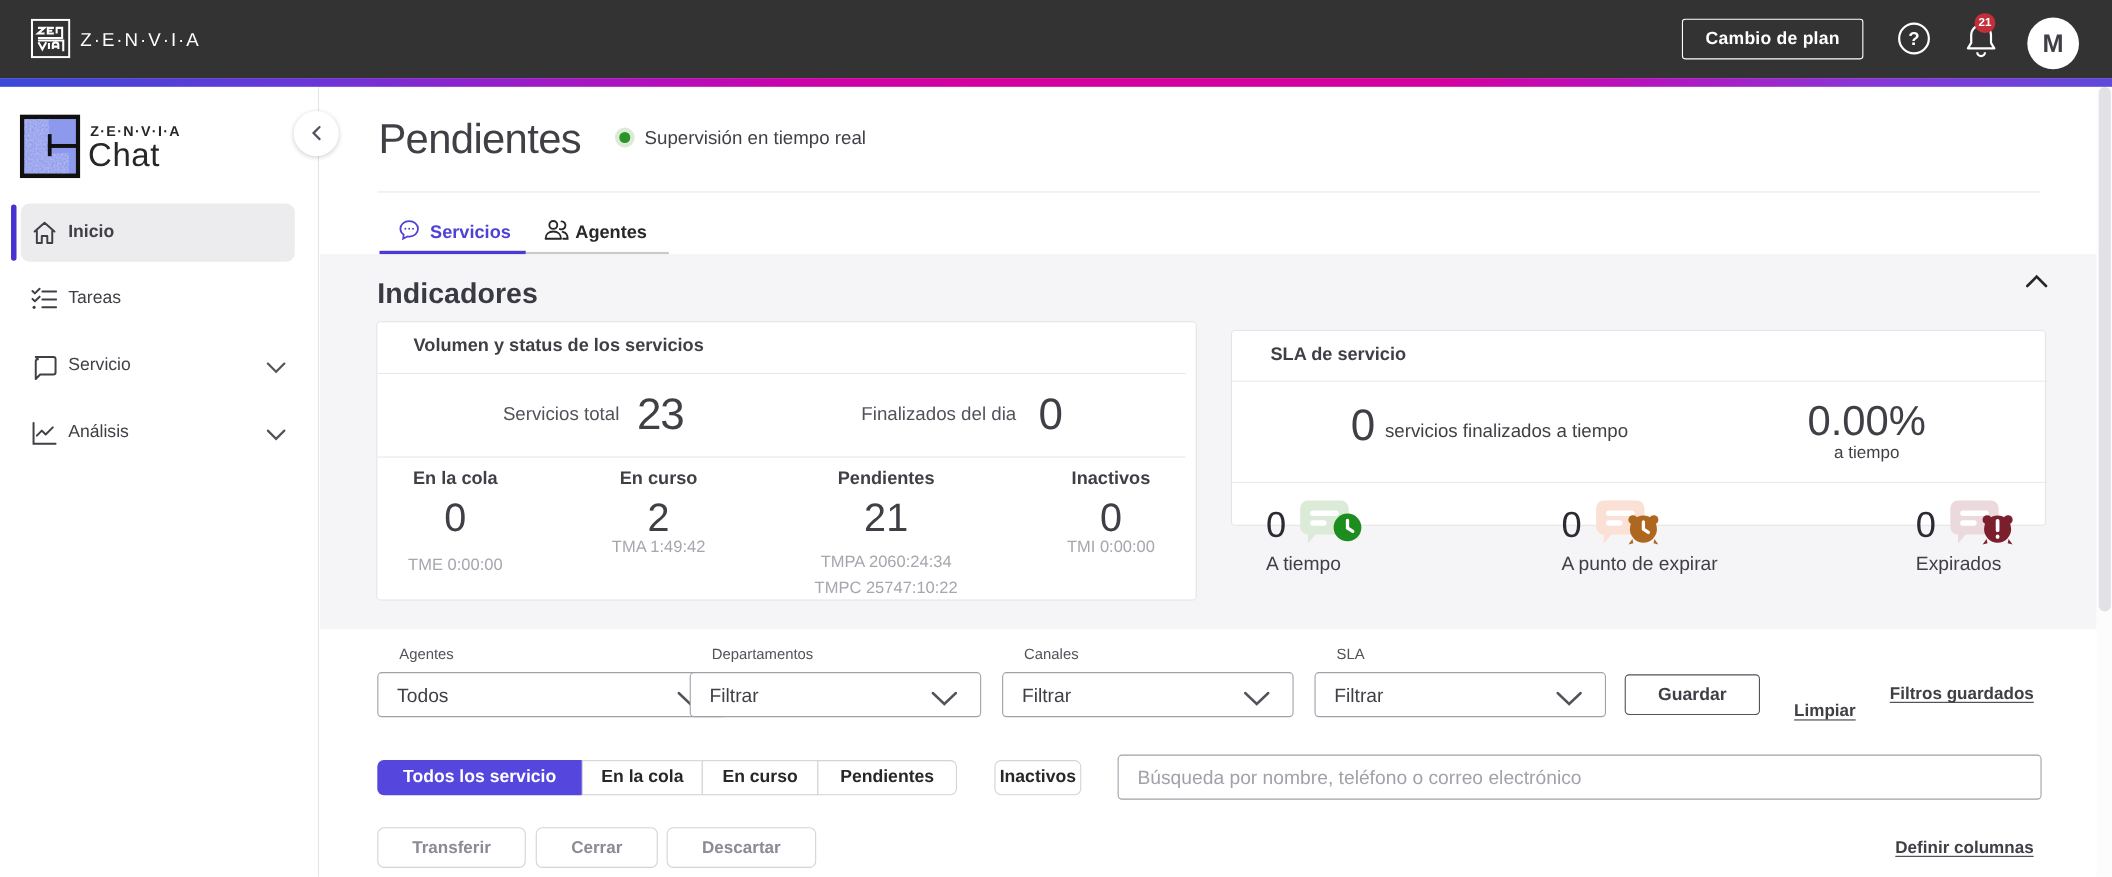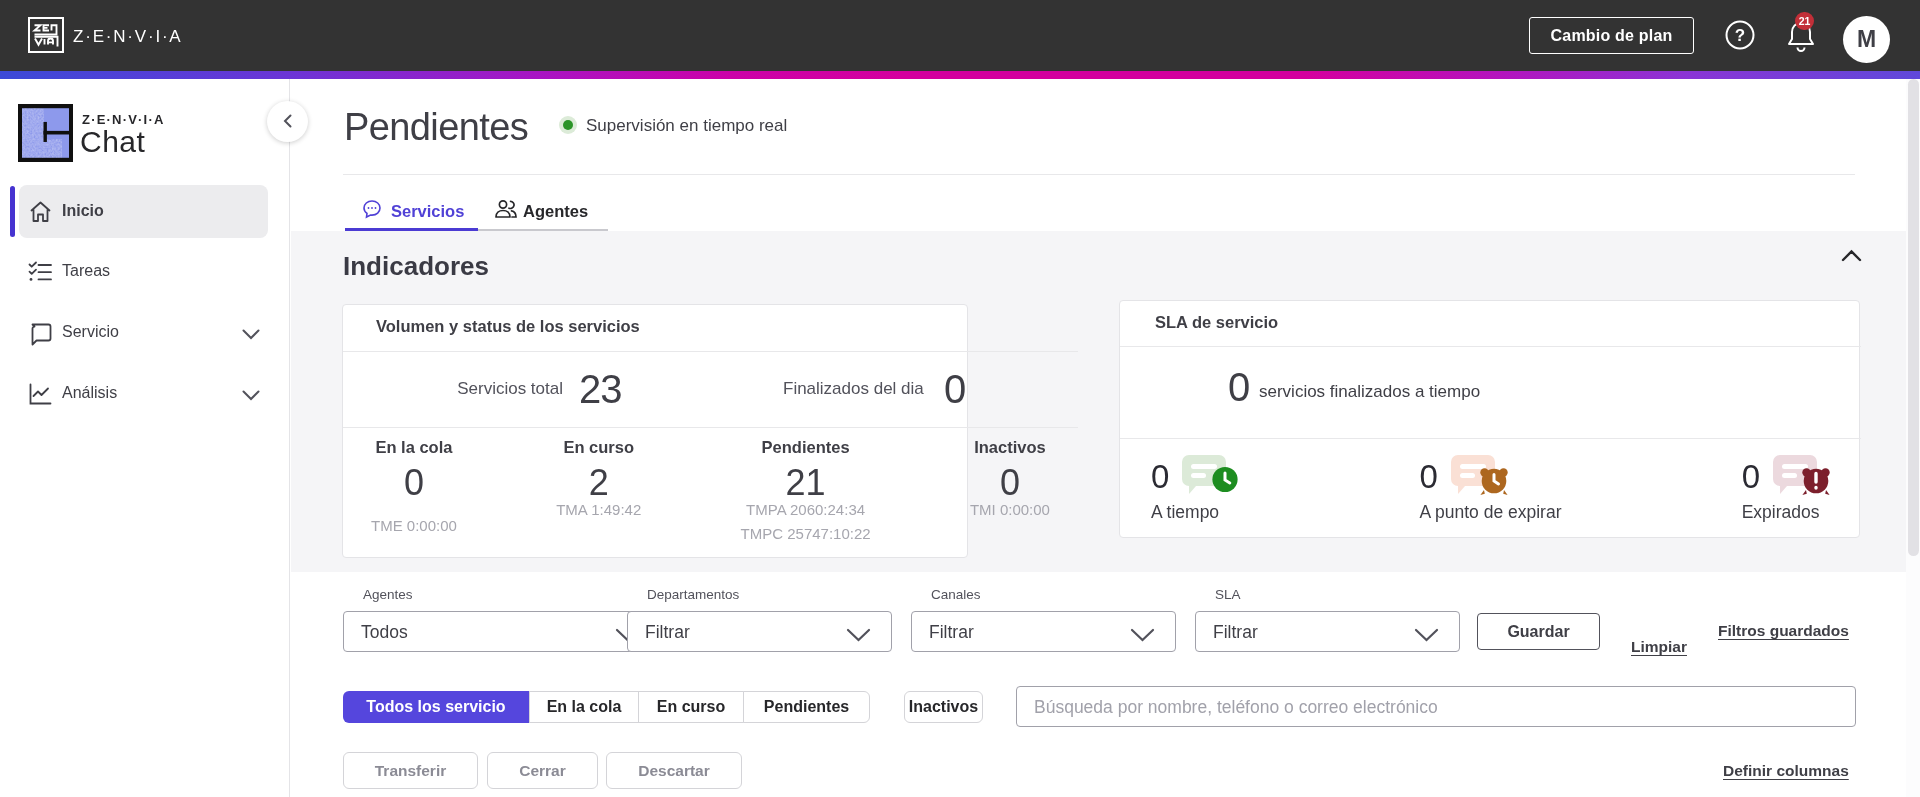--- a/index.html
+++ b/index.html
@@ -158,21 +158,21 @@
   </g>
 </svg>
 <div class="tab-text" style="left:523px;color:#27272a">Agentes</div>
 <div class="abs" style="left:345px;top:228px;width:133px;height:3px;background:#4b3bd3"></div>
 <div class="abs" style="left:478px;top:229px;width:130px;height:2px;background:#c9c9ce"></div>
 <div class="abs" style="left:343px;top:251px;font-size:26px;font-weight:bold;color:#3a3a44">Indicadores</div>
 <svg class="abs" style="left:1841px;top:249px" width="21" height="13" viewBox="0 0 21 13">
   <path d="M2,11 L10.5,2.5 L19,11" fill="none" stroke="#27272a" stroke-width="2.4" stroke-linecap="round"></path>
 </svg>
 
-<div class="card" style="left:342px;top:304px;width:626px;height:254px">
+<div class="card" style="left:342px;top:292px;width:746px;height:254px">
   <div class="card-title">Volumen y status de los servicios</div>
   <div class="divider" style="left:0;top:46px;width:735px"></div>
   <div class="abs" style="left:107px;top:74px;width:113px;font-size:17px;color:#52525b;text-align:right">Servicios total</div>
   <div class="abs" style="left:236px;top:64px;font-size:40px;line-height:40px;color:#3f3f46;letter-spacing:-1px">23</div>
   <div class="abs" style="left:440px;top:74px;font-size:17px;color:#52525b">Finalizados del dia</div>
   <div class="abs" style="left:601px;top:64px;font-size:40px;line-height:40px;color:#3f3f46">0</div>
   <div class="divider" style="left:0;top:122px;width:735px"></div>
   <div class="abs" style="left:28px;top:128px;width:679px;display:flex;justify-content:space-between">
     <div style="text-align:center">
       <div style="font-size:16.5px;font-weight:bold;color:#3f3f46;padding-top:5px">En la cola</div>
@@ -180,37 +180,41 @@
       <div style="font-size:15px;color:#a6a6ae;margin-top:16px">TME 0:00:00</div>
     </div>
     <div style="text-align:center">
       <div style="font-size:16.5px;font-weight:bold;color:#3f3f46;padding-top:5px">En curso</div>
       <div style="font-size:36px;line-height:36px;color:#3f3f46;margin-top:8px">2</div>
       <div style="font-size:15px;color:#a6a6ae;margin-top:0px">TMA 1:49:42</div>
     </div>
     <div style="text-align:center">
       <div style="font-size:16.5px;font-weight:bold;color:#3f3f46;padding-top:5px">Pendientes</div>
       <div style="font-size:36px;line-height:36px;color:#3f3f46;margin-top:8px">21</div>
-      <div style="font-size:15px;color:#a6a6ae;margin-top:0px">TMPA 2060:24:34</div>
+      <div style="font-size:15px;color:#a6a6ae;margin-top:13px">TMPA 2060:24:34</div>
       <div style="font-size:15px;color:#a6a6ae;margin-top:7px">TMPC 25747:10:22</div>
     </div>
     <div style="text-align:center">
       <div style="font-size:16.5px;font-weight:bold;color:#3f3f46;padding-top:5px">Inactivos</div>
       <div style="font-size:36px;line-height:36px;color:#3f3f46;margin-top:8px">0</div>
       <div style="font-size:15px;color:#a6a6ae;margin-top:0px">TMI 0:00:00</div>
     </div>
   </div>
 </div>
 
-<div class="card" style="left:1119px;top:300px;width:741px;height:238px">
+<div class="card" style="left:1119px;top:300px;width:741px;height:178px">
   <div class="card-title" style="left:35px">SLA de servicio</div>
   <div class="divider" style="left:0;top:45px;width:741px"></div>
   <div class="abs" style="left:0;top:45px;width:741px;height:92px">
     <span class="abs" style="left:108px;top:21px;font-size:40px;line-height:40px;color:#3f3f46">0</span>
     <span class="abs" style="left:139px;top:36px;font-size:17px;color:#3f3f46">servicios finalizados a tiempo</span>
+    <div class="abs" style="left:467px;top:15px;width:220px;text-align:center">
+      <div style="font-size:38px;line-height:44px;color:#3f3f46">0.00%</div>
+      <div style="font-size:15.5px;color:#3f3f46;margin-top:-2px">a tiempo</div>
+    </div>
   </div>
   <div class="divider" style="left:0;top:137px;width:741px"></div>
   <div class="abs" style="left:31px;top:137px;width:679px;height:102px;display:flex;justify-content:space-between">
     <div class="sla-item">
       <div class="sla-top">
           <span class="sla-num">0</span>
         <svg width="58" height="44" viewBox="0 0 58 44">
           <path d="M8,1 h30 a7,7 0 0 1 7,7 v17 a7,7 0 0 1 -7,7 h-23 l-7,8 v-8 h0 a7,7 0 0 1 -7,-7 v-17 a7,7 0 0 1 7,-7 z" fill="#dcead8"></path>
           <rect x="10" y="10" width="26" height="5" rx="2.5" fill="#fff"></rect>
           <rect x="10" y="19" width="15" height="5" rx="2.5" fill="#fff"></rect>

